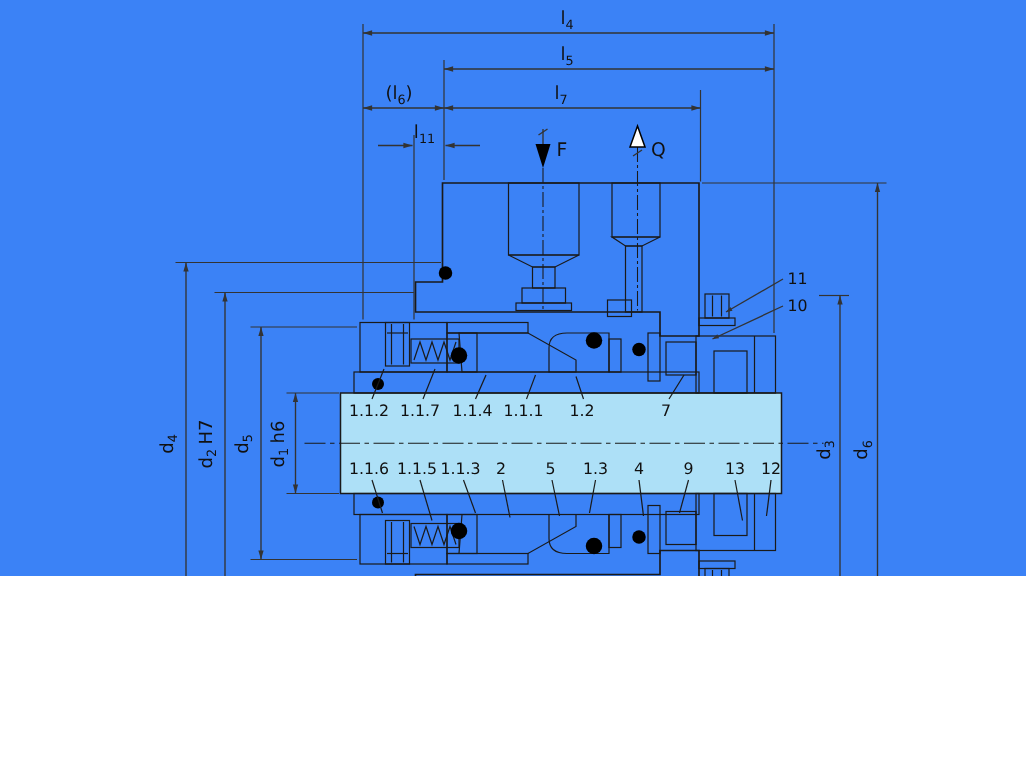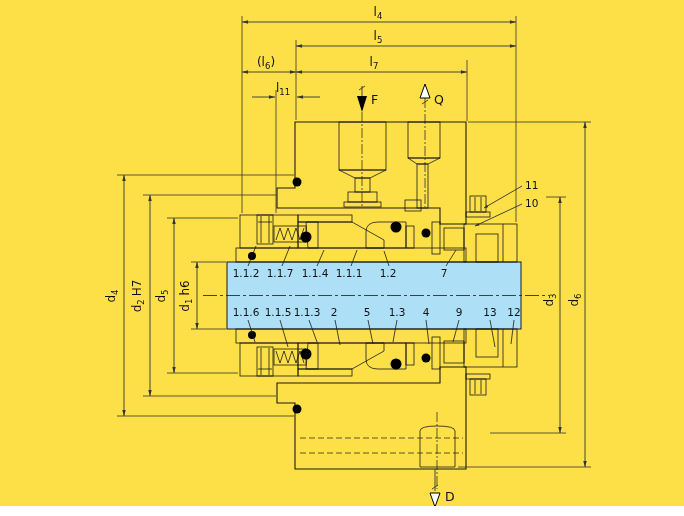--- a/index.html
+++ b/index.html
@@ -1,16 +1,16 @@
 <!DOCTYPE html>
 <html><head>
 <meta charset="utf-8">
 <style>
   html,body{margin:0;padding:0;background:#ffffff;}
-  .page{width:684px;height:506px;position:relative;background:#fde047;overflow:hidden;}
+  .page{width:684px;height:384px;position:relative;background:#3b82f6;overflow:hidden;}
   svg{display:block;}
   text{font-family:"DejaVu Sans","Liberation Sans",sans-serif;fill:#111;}
   .dimtxt{font-size:12px;}
   .sub{font-size:8.5px;}
   .parttxt{font-size:10.5px;}
   .flowtxt{font-size:12.5px;}
   .callout{font-size:10.5px;}
   .dimline{stroke:#333;stroke-width:0.9;fill:none;}
   .extline{stroke:#333;stroke-width:0.8;fill:none;}
   .outline{stroke:#1a1a1a;stroke-width:1.1;fill:none;}

